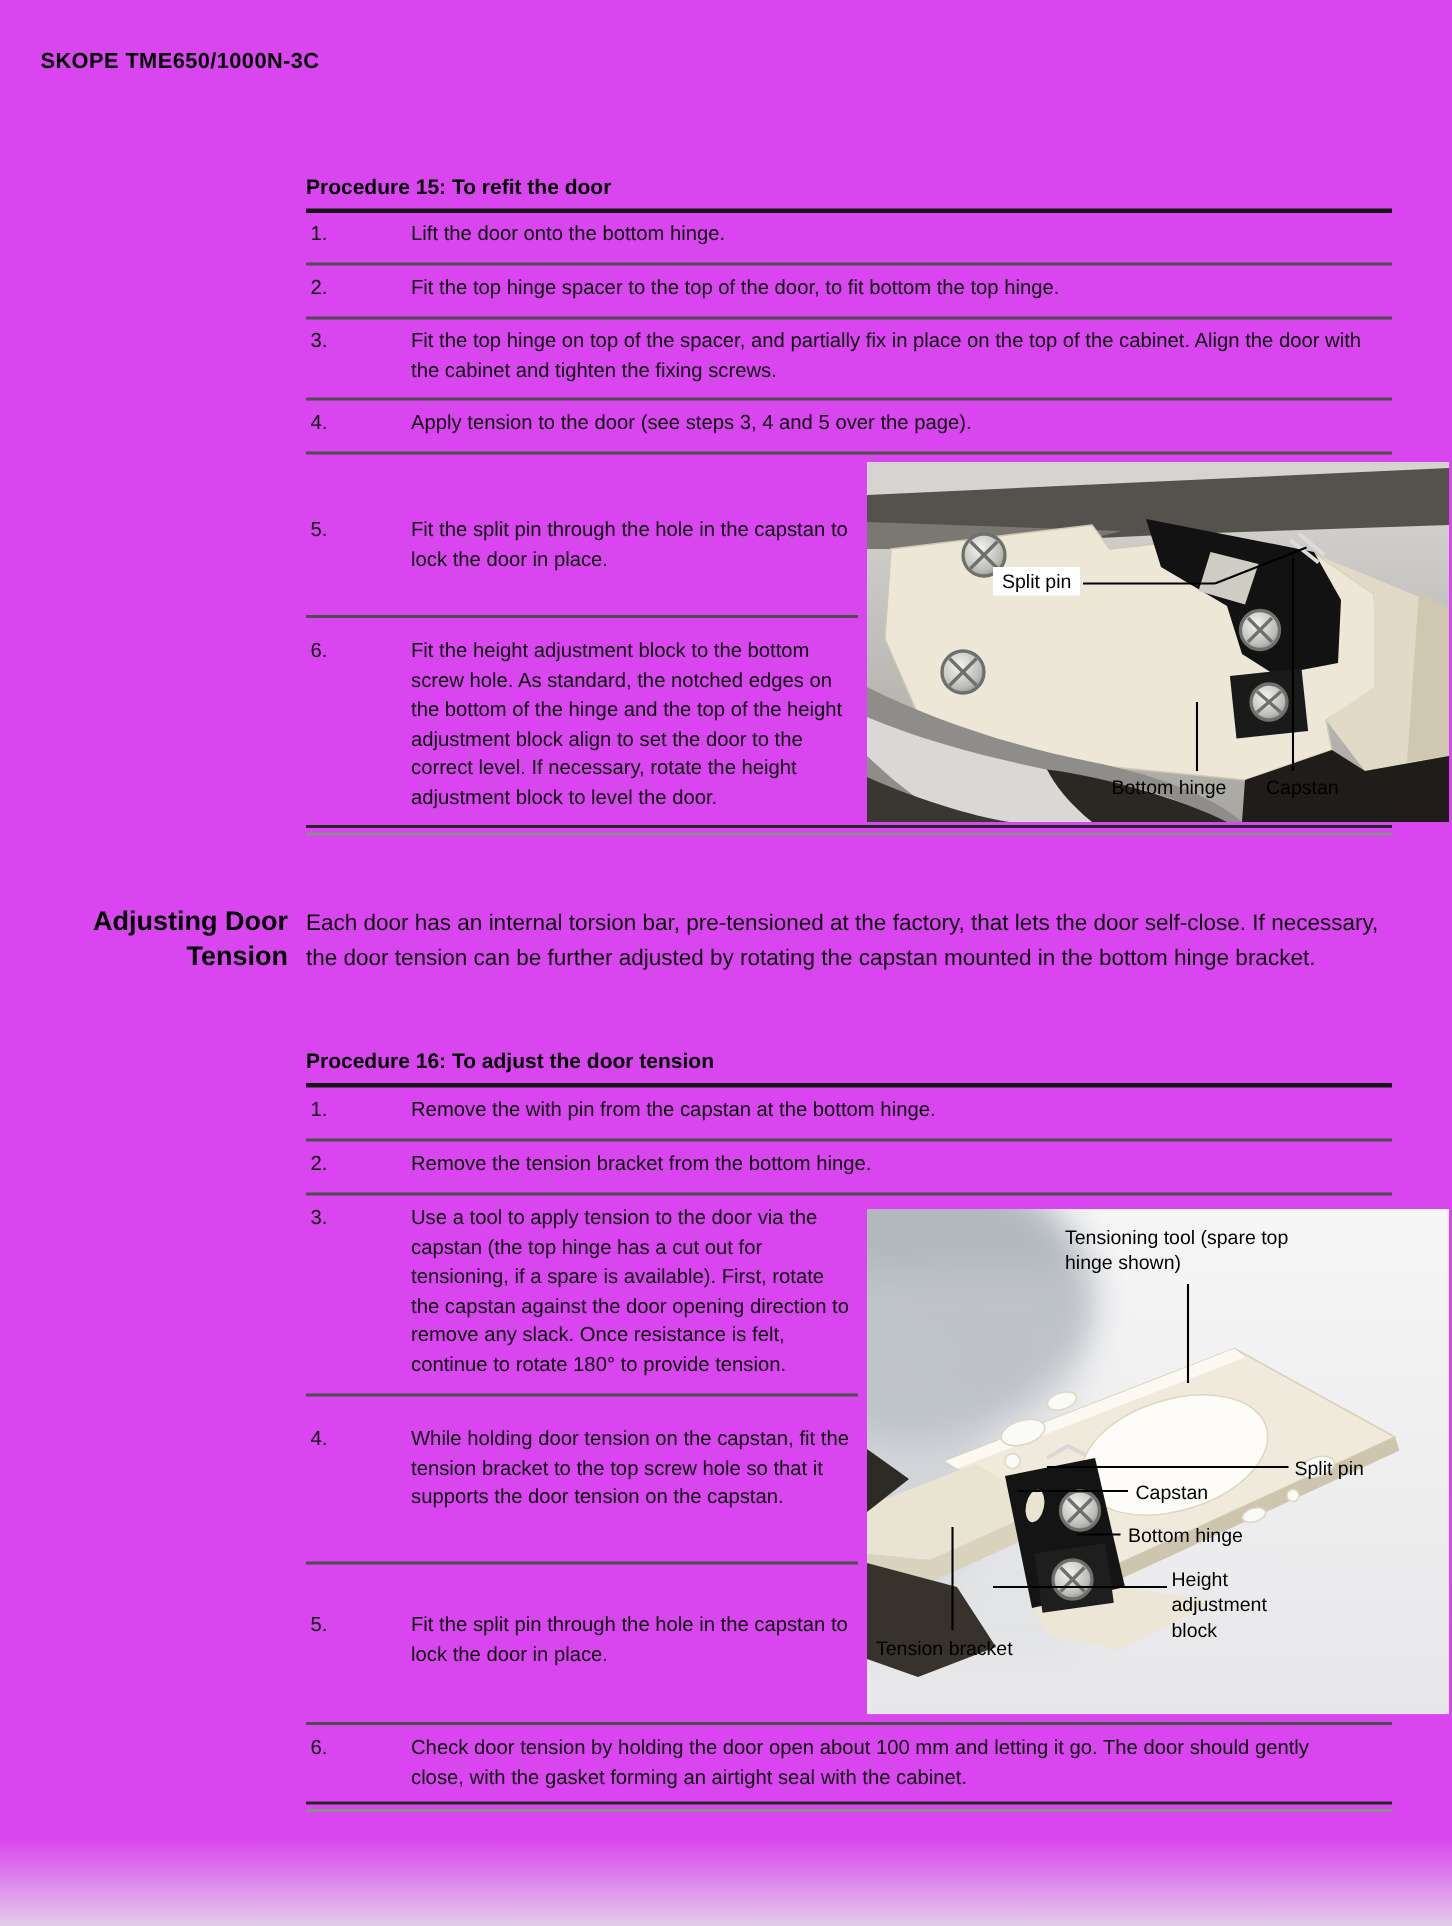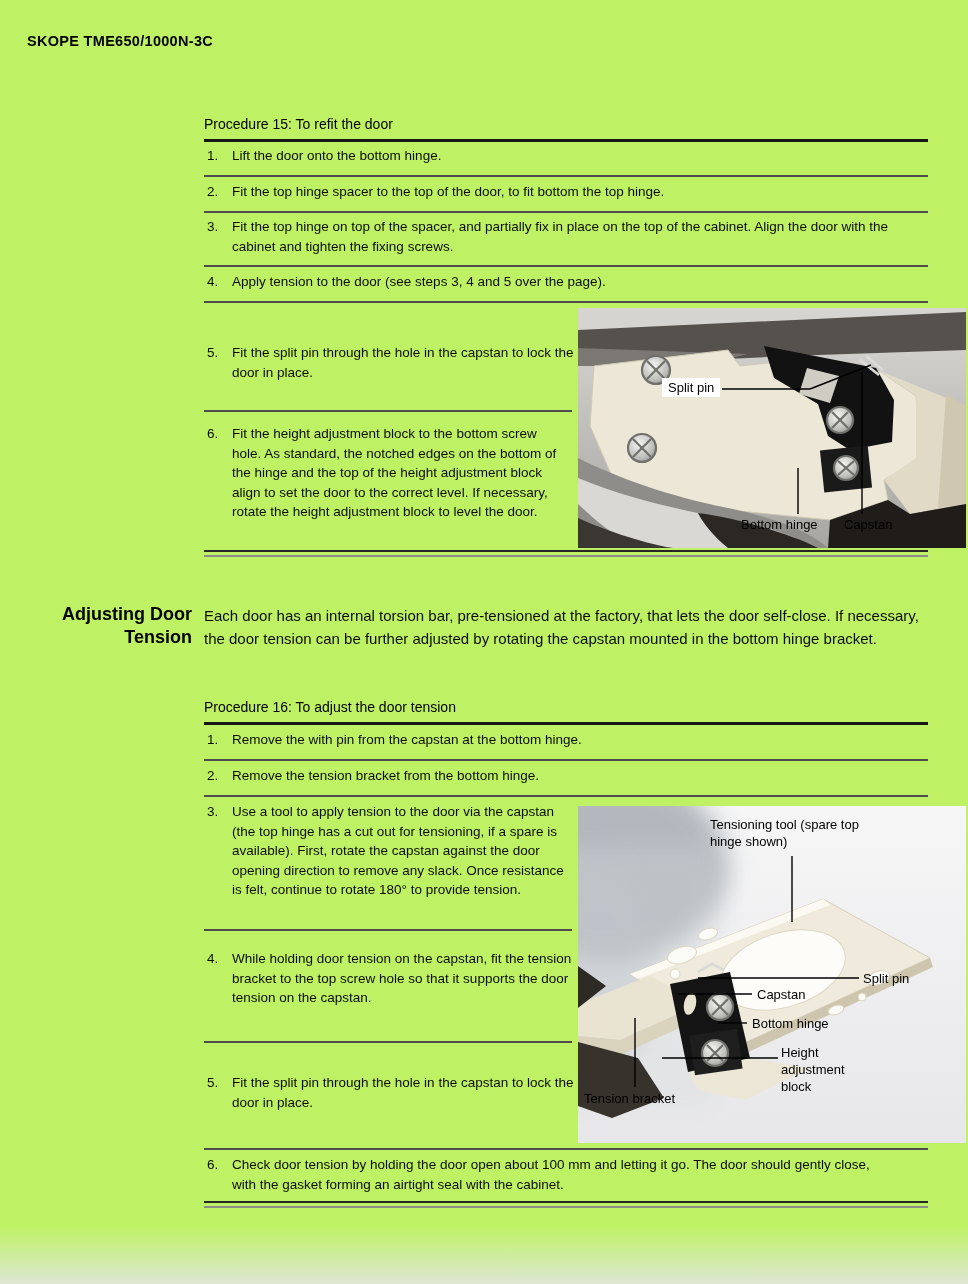--- a/index.html
+++ b/index.html
@@ -1,40 +1,40 @@
 <!DOCTYPE html>
 <html><head>
 <meta charset="utf-8">
 <style>
   html,body{margin:0;padding:0;background:#ffffff;}
   .page{
     position:relative;
     width:968px;height:1284px;
-    background:#bef264;
+    background:#d946ef;
     font-family:"Liberation Sans", sans-serif;
     color:#111;
     overflow:hidden;
   }
   .hdr{
     position:absolute;left:27px;top:33px;
     font-size:14.5px;font-weight:bold;letter-spacing:.3px;color:#000;
   }
   .ptitle{
     position:absolute;left:204px;
-    font-size:14px;font-weight:normal;color:#000;line-height:17px;
+    font-size:14px;font-weight:bold;color:#000;line-height:17px;
   }
   .rule-heavy{position:absolute;left:204px;width:724px;height:3px;background:#161616;}
   .rule{position:absolute;left:204px;width:724px;height:2px;background:#4d4d4d;}
   .rule.narrow{width:368px;}
   .dblrule{position:absolute;left:204px;width:724px;height:3px;
     border-top:2px solid #262626;border-bottom:2px solid #8c8c8c;}
   .step{position:absolute;left:204px;width:724px;display:flex;
     font-size:13.5px;line-height:19.5px;color:#0c0c0c;}
   .step .num{flex:0 0 28px;width:28px;padding-left:3px;box-sizing:border-box;}
-  .step .txt{flex:1;}
+  .step .txt{flex:1;margin-left:42px;}
   .sect-heading{
     position:absolute;left:22px;top:603px;width:170px;
     text-align:right;font-size:18px;font-weight:bold;line-height:23px;color:#000;
   }
   .intro{
     position:absolute;left:204px;top:604px;width:722px;
     font-size:15px;line-height:23px;color:#0c0c0c;
   }
   .figure{position:absolute;overflow:hidden;}
   .figure svg{position:absolute;left:0;top:0;}

